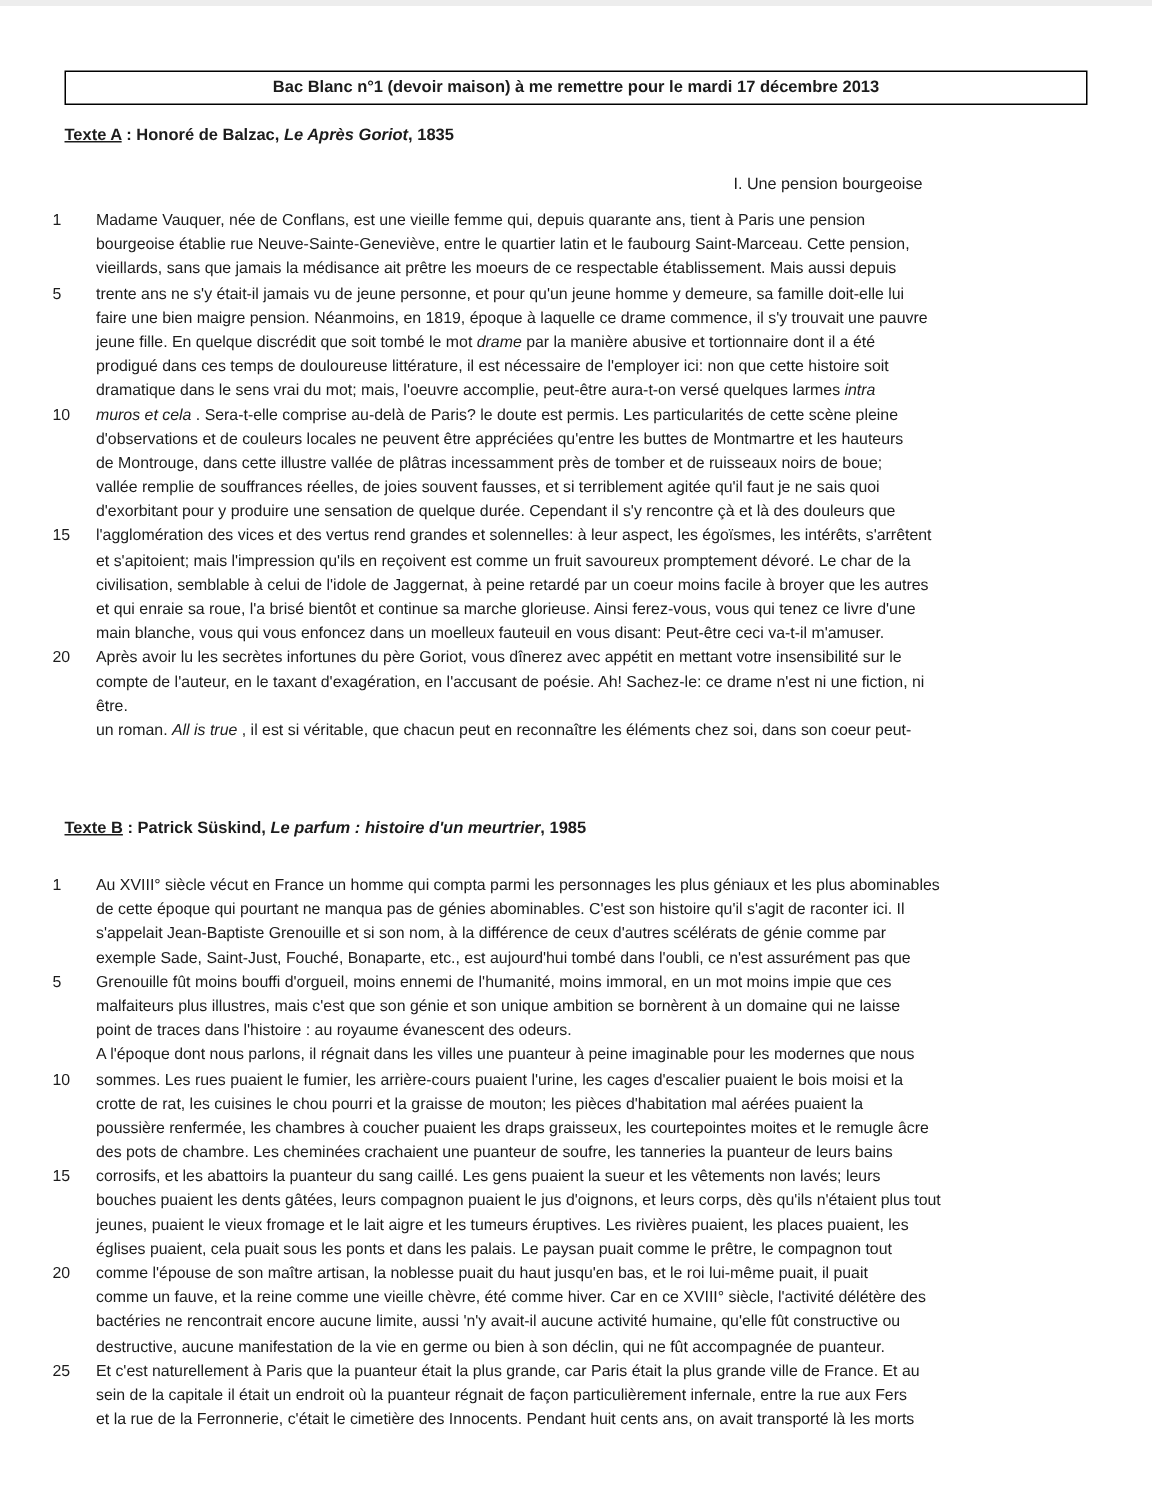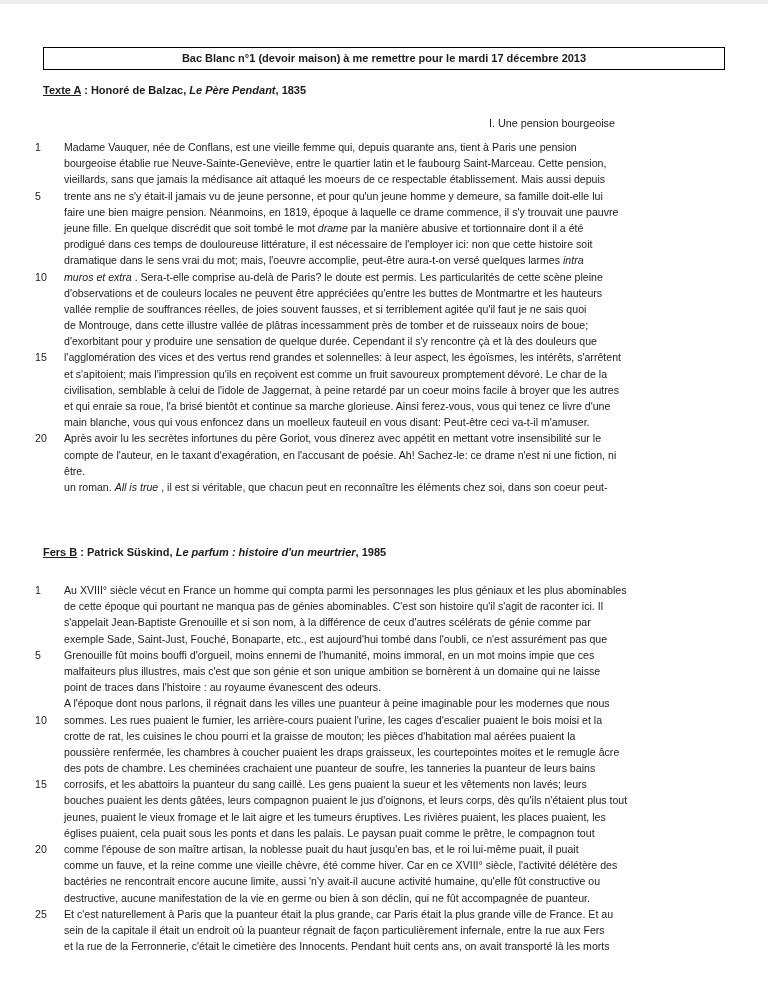--- a/index.html
+++ b/index.html
@@ -66,36 +66,36 @@
 </head>
 <body>
 
 <div class="page">
   <div class="top-edge"></div>
 
   <div class="header-box">
     <span>Bac Blanc n°1  (devoir maison) à me remettre pour le mardi 17 décembre 2013</span>
   </div>
 
-  <div class="texte-heading heading-a"><span class="u">Texte A</span><span> : Honoré de Balzac, </span><span class="i">Le Père Pendant</span><span>, 1835</span></div>
+  <div class="texte-heading heading-a"><span class="u">Texte A</span><span> : Honoré de Balzac, </span><span class="i">Le Après Goriot</span><span>, 1835</span></div>
 
   <div class="section-title">I. Une pension bourgeoise</div>
 
   <div class="body body-a">
       <div class="line">
         <span class="num">1</span>
         <span class="txt">Madame Vauquer, née de Conflans, est une vieille femme qui, depuis quarante ans, tient à Paris une pension</span>
       </div>
       <div class="line">
         <span class="num"></span>
         <span class="txt">bourgeoise établie rue Neuve-Sainte-Geneviève, entre le quartier latin et le faubourg Saint-Marceau. Cette pension,</span>
       </div>
       <div class="line">
         <span class="num"></span>
-        <span class="txt">vieillards, sans que jamais la médisance ait attaqué les moeurs de ce respectable établissement. Mais aussi depuis</span>
+        <span class="txt">vieillards, sans que jamais la médisance ait prêtre les moeurs de ce respectable établissement. Mais aussi depuis</span>
       </div>
       <div class="line">
         <span class="num">5</span>
         <span class="txt">trente ans ne s'y était-il jamais vu de jeune personne, et pour qu'un jeune homme y demeure, sa famille doit-elle lui</span>
       </div>
       <div class="line">
         <span class="num"></span>
         <span class="txt">faire une bien maigre pension. Néanmoins, en 1819, époque à laquelle ce drame commence, il s'y trouvait une pauvre</span>
       </div>
       <div class="line">
@@ -105,33 +105,33 @@
       <div class="line">
         <span class="num"></span>
         <span class="txt">prodigué dans ces temps de douloureuse littérature, il est nécessaire de l'employer ici: non que cette histoire soit</span>
       </div>
       <div class="line">
         <span class="num"></span>
         <span class="txt">dramatique dans le sens vrai du mot; mais, l'oeuvre accomplie, peut-être aura-t-on versé quelques larmes <em>intra</em></span>
       </div>
       <div class="line">
         <span class="num">10</span>
-        <span class="txt"><em>muros et extra</em> . Sera-t-elle comprise au-delà de Paris? le doute est permis. Les particularités de cette scène pleine</span>
+        <span class="txt"><em>muros et cela</em> . Sera-t-elle comprise au-delà de Paris? le doute est permis. Les particularités de cette scène pleine</span>
       </div>
       <div class="line">
         <span class="num"></span>
         <span class="txt">d'observations et de couleurs locales ne peuvent être appréciées qu'entre les buttes de Montmartre et les hauteurs</span>
       </div>
       <div class="line">
         <span class="num"></span>
+        <span class="txt">de Montrouge, dans cette illustre vallée de plâtras incessamment près de tomber et de ruisseaux noirs de boue;</span>
+      </div>
+      <div class="line">
+        <span class="num"></span>
         <span class="txt">vallée remplie de souffrances réelles, de joies souvent fausses, et si terriblement agitée qu'il faut je ne sais quoi</span>
-      </div>
-      <div class="line">
-        <span class="num"></span>
-        <span class="txt">de Montrouge, dans cette illustre vallée de plâtras incessamment près de tomber et de ruisseaux noirs de boue;</span>
       </div>
       <div class="line">
         <span class="num"></span>
         <span class="txt">d'exorbitant pour y produire une sensation de quelque durée. Cependant il s'y rencontre çà et là des douleurs que</span>
       </div>
       <div class="line">
         <span class="num">15</span>
         <span class="txt">l'agglomération des vices et des vertus rend grandes et solennelles: à leur aspect, les égoïsmes, les intérêts, s'arrêtent</span>
       </div>
       <div class="line">
@@ -161,21 +161,21 @@
       <div class="line">
         <span class="num"></span>
         <span class="txt">être.</span>
       </div>
       <div class="line">
         <span class="num"></span>
         <span class="txt">un roman. <em>All is true</em> , il est si véritable, que chacun peut en reconnaître les éléments chez soi, dans son coeur peut-</span>
       </div>
     </div>
 
-  <div class="texte-heading heading-b"><span class="u">Fers B</span><span> : Patrick Süskind, </span><span class="i">Le parfum : histoire d'un meurtrier</span><span>, 1985</span></div>
+  <div class="texte-heading heading-b"><span class="u">Texte B</span><span> : Patrick Süskind, </span><span class="i">Le parfum : histoire d'un meurtrier</span><span>, 1985</span></div>
 
   <div class="body body-b">
       <div class="line">
         <span class="num">1</span>
         <span class="txt">Au XVIII° siècle vécut en France un homme qui compta parmi les personnages les plus géniaux et les plus abominables</span>
       </div>
       <div class="line">
         <span class="num"></span>
         <span class="txt">de cette époque qui pourtant ne manqua pas de génies abominables. C'est son histoire qu'il s'agit de raconter ici. Il</span>
       </div>

